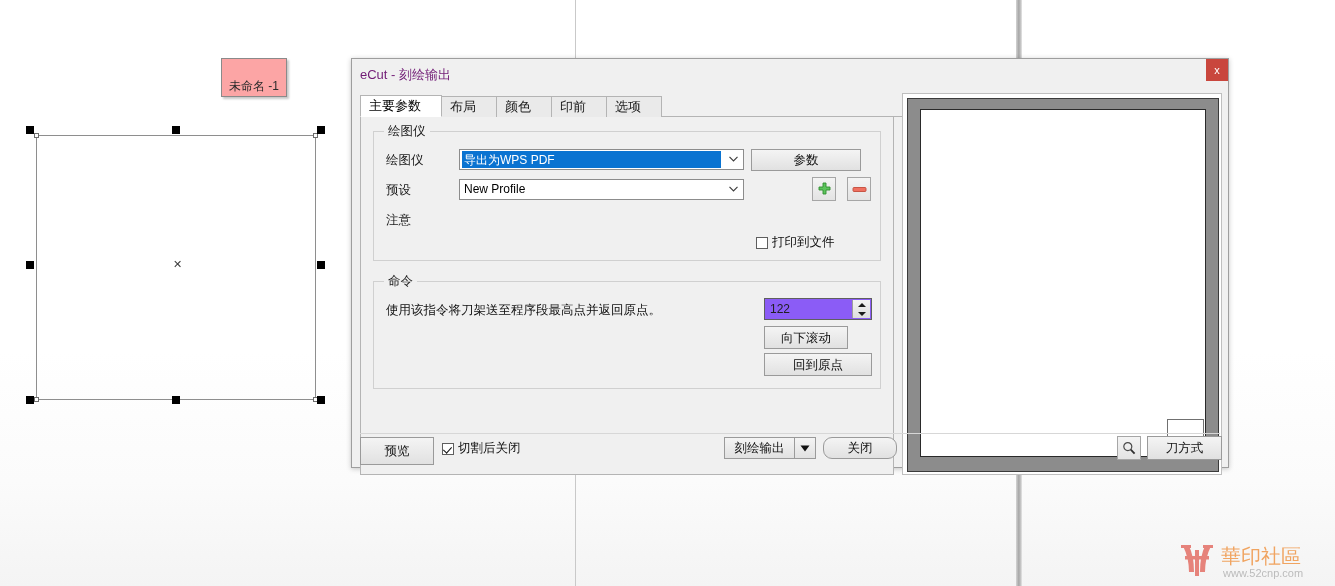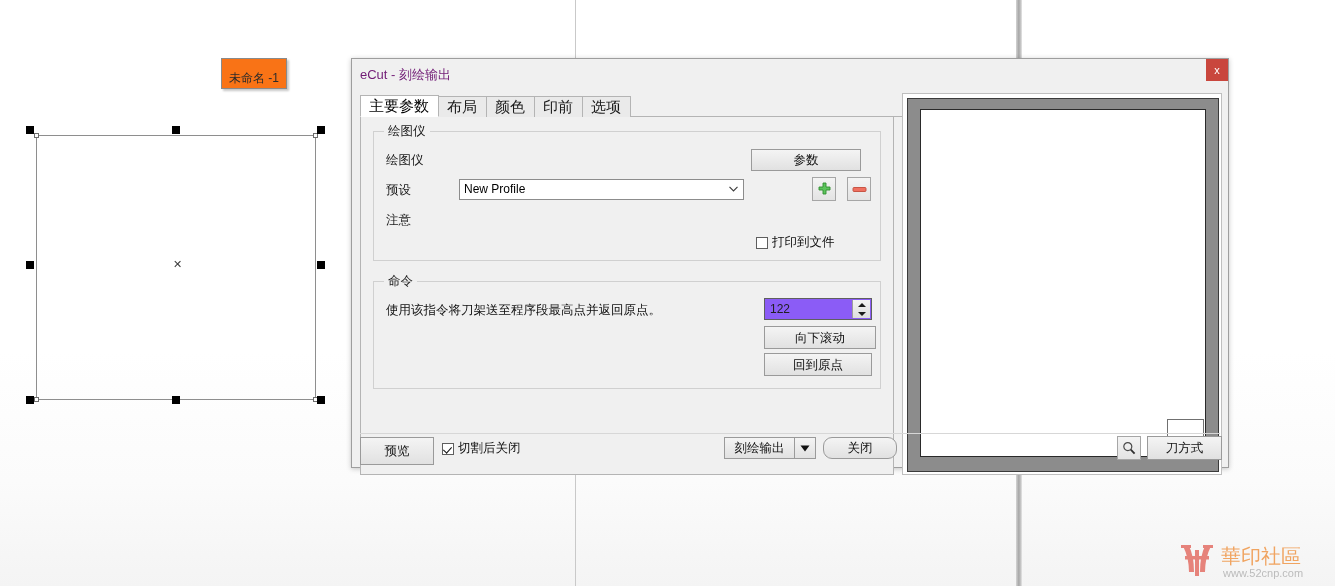--- a/index.html
+++ b/index.html
@@ -29,26 +29,26 @@
   .guide-v-thick {
     position: absolute;
     top: 0; bottom: 0;
     width: 6px;
     background: linear-gradient(to right, #d4d4d4, #a8a8a8 45%, #bcbcbc 70%, #e6e6e6);
   }
 
   
   .obj-label {
     position: absolute;
-    background: #f97316;
+    background: #fca5a5;
     border: 1px solid #8a8a8a;
     box-shadow: 2px 2px 2px rgba(0,0,0,0.22);
     font-size: 12px;
     color: #2b2b2b;
-    padding: 12px 7px 3px 7px;
+    padding: 20px 7px 3px 7px;
     line-height: 14px;
     white-space: nowrap;
   }
 
   
   .obj-rect {
     position: absolute;
     border: 1px solid #8e8e8e;
     background: transparent;
     box-sizing: border-box;
@@ -118,23 +118,23 @@
     position: absolute;
     left: 8px; top: 38px;
     width: 862px;
     height: 20px;
     border-bottom: 1px solid #b4b4b4;
     display: flex;
     align-items: flex-end;
     box-sizing: border-box;
   }
   .tab {
-    font-size: 15px;
+    font-size: 13px;
     color: #1a1a1a;
-    padding: 2px 9px 3px 8px;
+    padding: 2px 20px 3px 8px;
     border: 1px solid #b4b4b4;
     border-bottom: none;
     background: #eaeaea;
     margin-right: -1px;
     line-height: 15px;
     cursor: pointer;
     position: relative;
     top: 1px;
     box-sizing: border-box;
     text-align: center;
@@ -409,20 +409,26 @@
       <div class="tab">选项</div>
     </div>
 
     <div class="left-pane">
 
       <div class="groupbox" style="left:12px; top:14px; width:508px; height:130px;">
         <div class="group-title">绘图仪</div>
 
         <div class="field-label" style="left:12px; top:20px;">绘图仪</div>
 
+        <div class="combo selected" style="left:85px; top:17px; width:285px;">
+          <div class="val">导出为WPS PDF</div>
+          <svg class="arrow" viewBox="0 0 9 6">
+            <path d="M0.5 0.8 L4.5 5 L8.5 0.8" fill="none" stroke="#3b3b3b" stroke-width="1.1"></path>
+          </svg>
+        </div>
 
         <div class="btn" style="left:377px; top:17px; width:110px; height:22px;">参数</div>
 
         <div class="field-label" style="left:12px; top:50px;">预设</div>
 
         <div class="combo" style="left:85px; top:47px; width:285px;">
           <div class="val">New Profile</div>
           <svg class="arrow" viewBox="0 0 9 6">
             <path d="M0.5 0.8 L4.5 5 L8.5 0.8" fill="none" stroke="#3b3b3b" stroke-width="1.1"></path>
           </svg>
@@ -458,21 +464,21 @@
           <div class="spin-btns">
             <div>
                 <span class="tri-up"></span>
               </div>
             <div>
                 <span class="tri-dn"></span>
               </div>
           </div>
         </div>
 
-        <div class="btn" style="left:390px; top:44px; width:112px; height:23px;">向下滚动</div>
+        <div class="btn" style="left:390px; top:44px; width:84px; height:23px;">向下滚动</div>
         <div class="btn" style="left:390px; top:71px; width:108px; height:23px;">回到原点</div>
       </div>
 
     </div>
 
     <div class="preview-wrap">
       <div class="preview-mat">
         <div class="preview-page">
           <div class="preview-shape"></div>
           <div class="preview-origin"></div>

